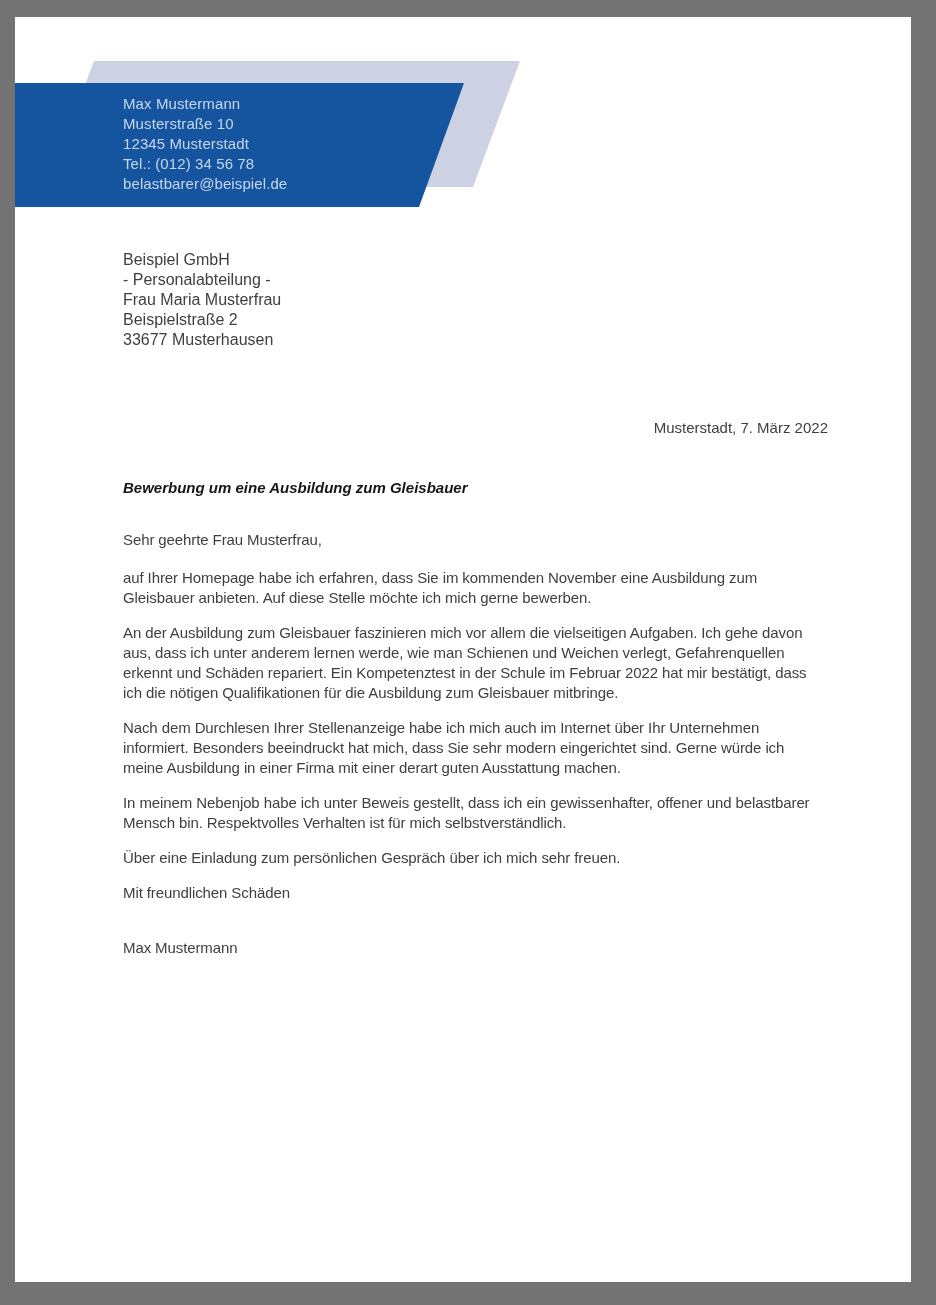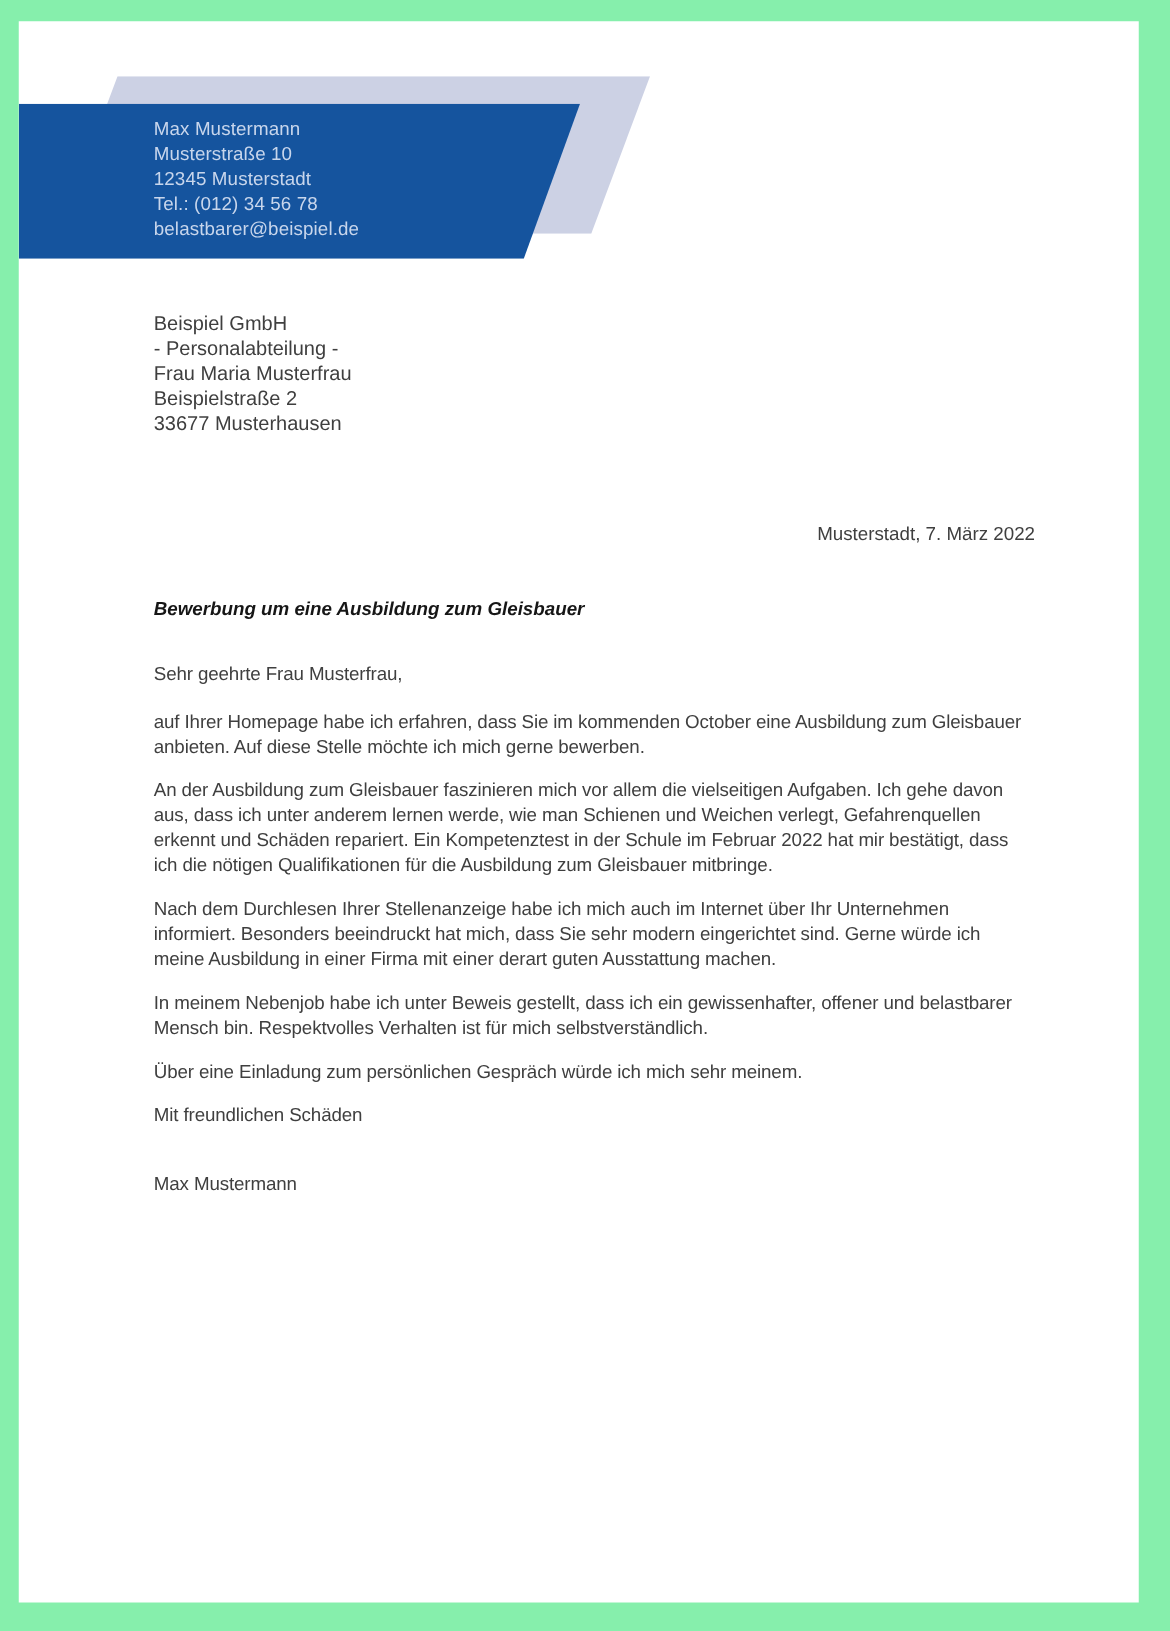--- a/index.html
+++ b/index.html
@@ -5,21 +5,21 @@
   * { margin: 0; padding: 0; box-sizing: border-box; }
   html, body { background: #000; }
   body {
     font-family: "Liberation Sans", "DejaVu Sans", sans-serif;
     -webkit-font-smoothing: antialiased;
   }
   .canvas {
     position: relative;
     width: 936px;
     height: 1305px;
-    background: #86efac;
+    background: #737373;
     overflow: hidden;
   }
   .page {
     position: absolute;
     left: 15px;
     top: 17px;
     width: 896px;
     height: 1265px;
     background: #ffffff;
     overflow: hidden;
@@ -118,23 +118,23 @@
       <div>Frau Maria Musterfrau</div>
       <div>Beispielstraße 2</div>
       <div>33677 Musterhausen</div>
     </div>
 
     <div class="dateline">Musterstadt, 7. März 2022</div>
 
     <div class="letter-body">
       <p class="subject">Bewerbung um eine Ausbildung zum Gleisbauer</p>
       <p class="salutation">Sehr geehrte Frau Musterfrau,</p>
-      <p>auf Ihrer Homepage habe ich erfahren, dass Sie im kommenden October eine Ausbildung zum Gleisbauer anbieten. Auf diese Stelle möchte ich mich gerne bewerben.</p>
+      <p>auf Ihrer Homepage habe ich erfahren, dass Sie im kommenden November eine Ausbildung zum Gleisbauer anbieten. Auf diese Stelle möchte ich mich gerne bewerben.</p>
       <p>An der Ausbildung zum Gleisbauer faszinieren mich vor allem die vielseitigen Aufgaben. Ich gehe davon aus, dass ich unter anderem lernen werde, wie man Schienen und Weichen verlegt, Gefahrenquellen erkennt und Schäden repariert. Ein Kompetenztest in der Schule im Februar 2022 hat mir bestätigt, dass ich die nötigen Qualifikationen für die Ausbildung zum Gleisbauer mitbringe.</p>
       <p>Nach dem Durchlesen Ihrer Stellenanzeige habe ich mich auch im Internet über Ihr Unternehmen informiert. Besonders beeindruckt hat mich, dass Sie sehr modern eingerichtet sind. Gerne würde ich meine Ausbildung in einer Firma mit einer derart guten Ausstattung machen.</p>
       <p>In meinem Nebenjob habe ich unter Beweis gestellt, dass ich ein gewissenhafter, offener und belastbarer Mensch bin. Respektvolles Verhalten ist für mich selbstverständlich.</p>
-      <p>Über eine Einladung zum persönlichen Gespräch würde ich mich sehr meinem.</p>
+      <p>Über eine Einladung zum persönlichen Gespräch über ich mich sehr freuen.</p>
       <p class="closing">Mit freundlichen Schäden</p>
       <p class="signature">Max Mustermann</p>
     </div>
 
   </div>
 </div>
 
 </body></html>

